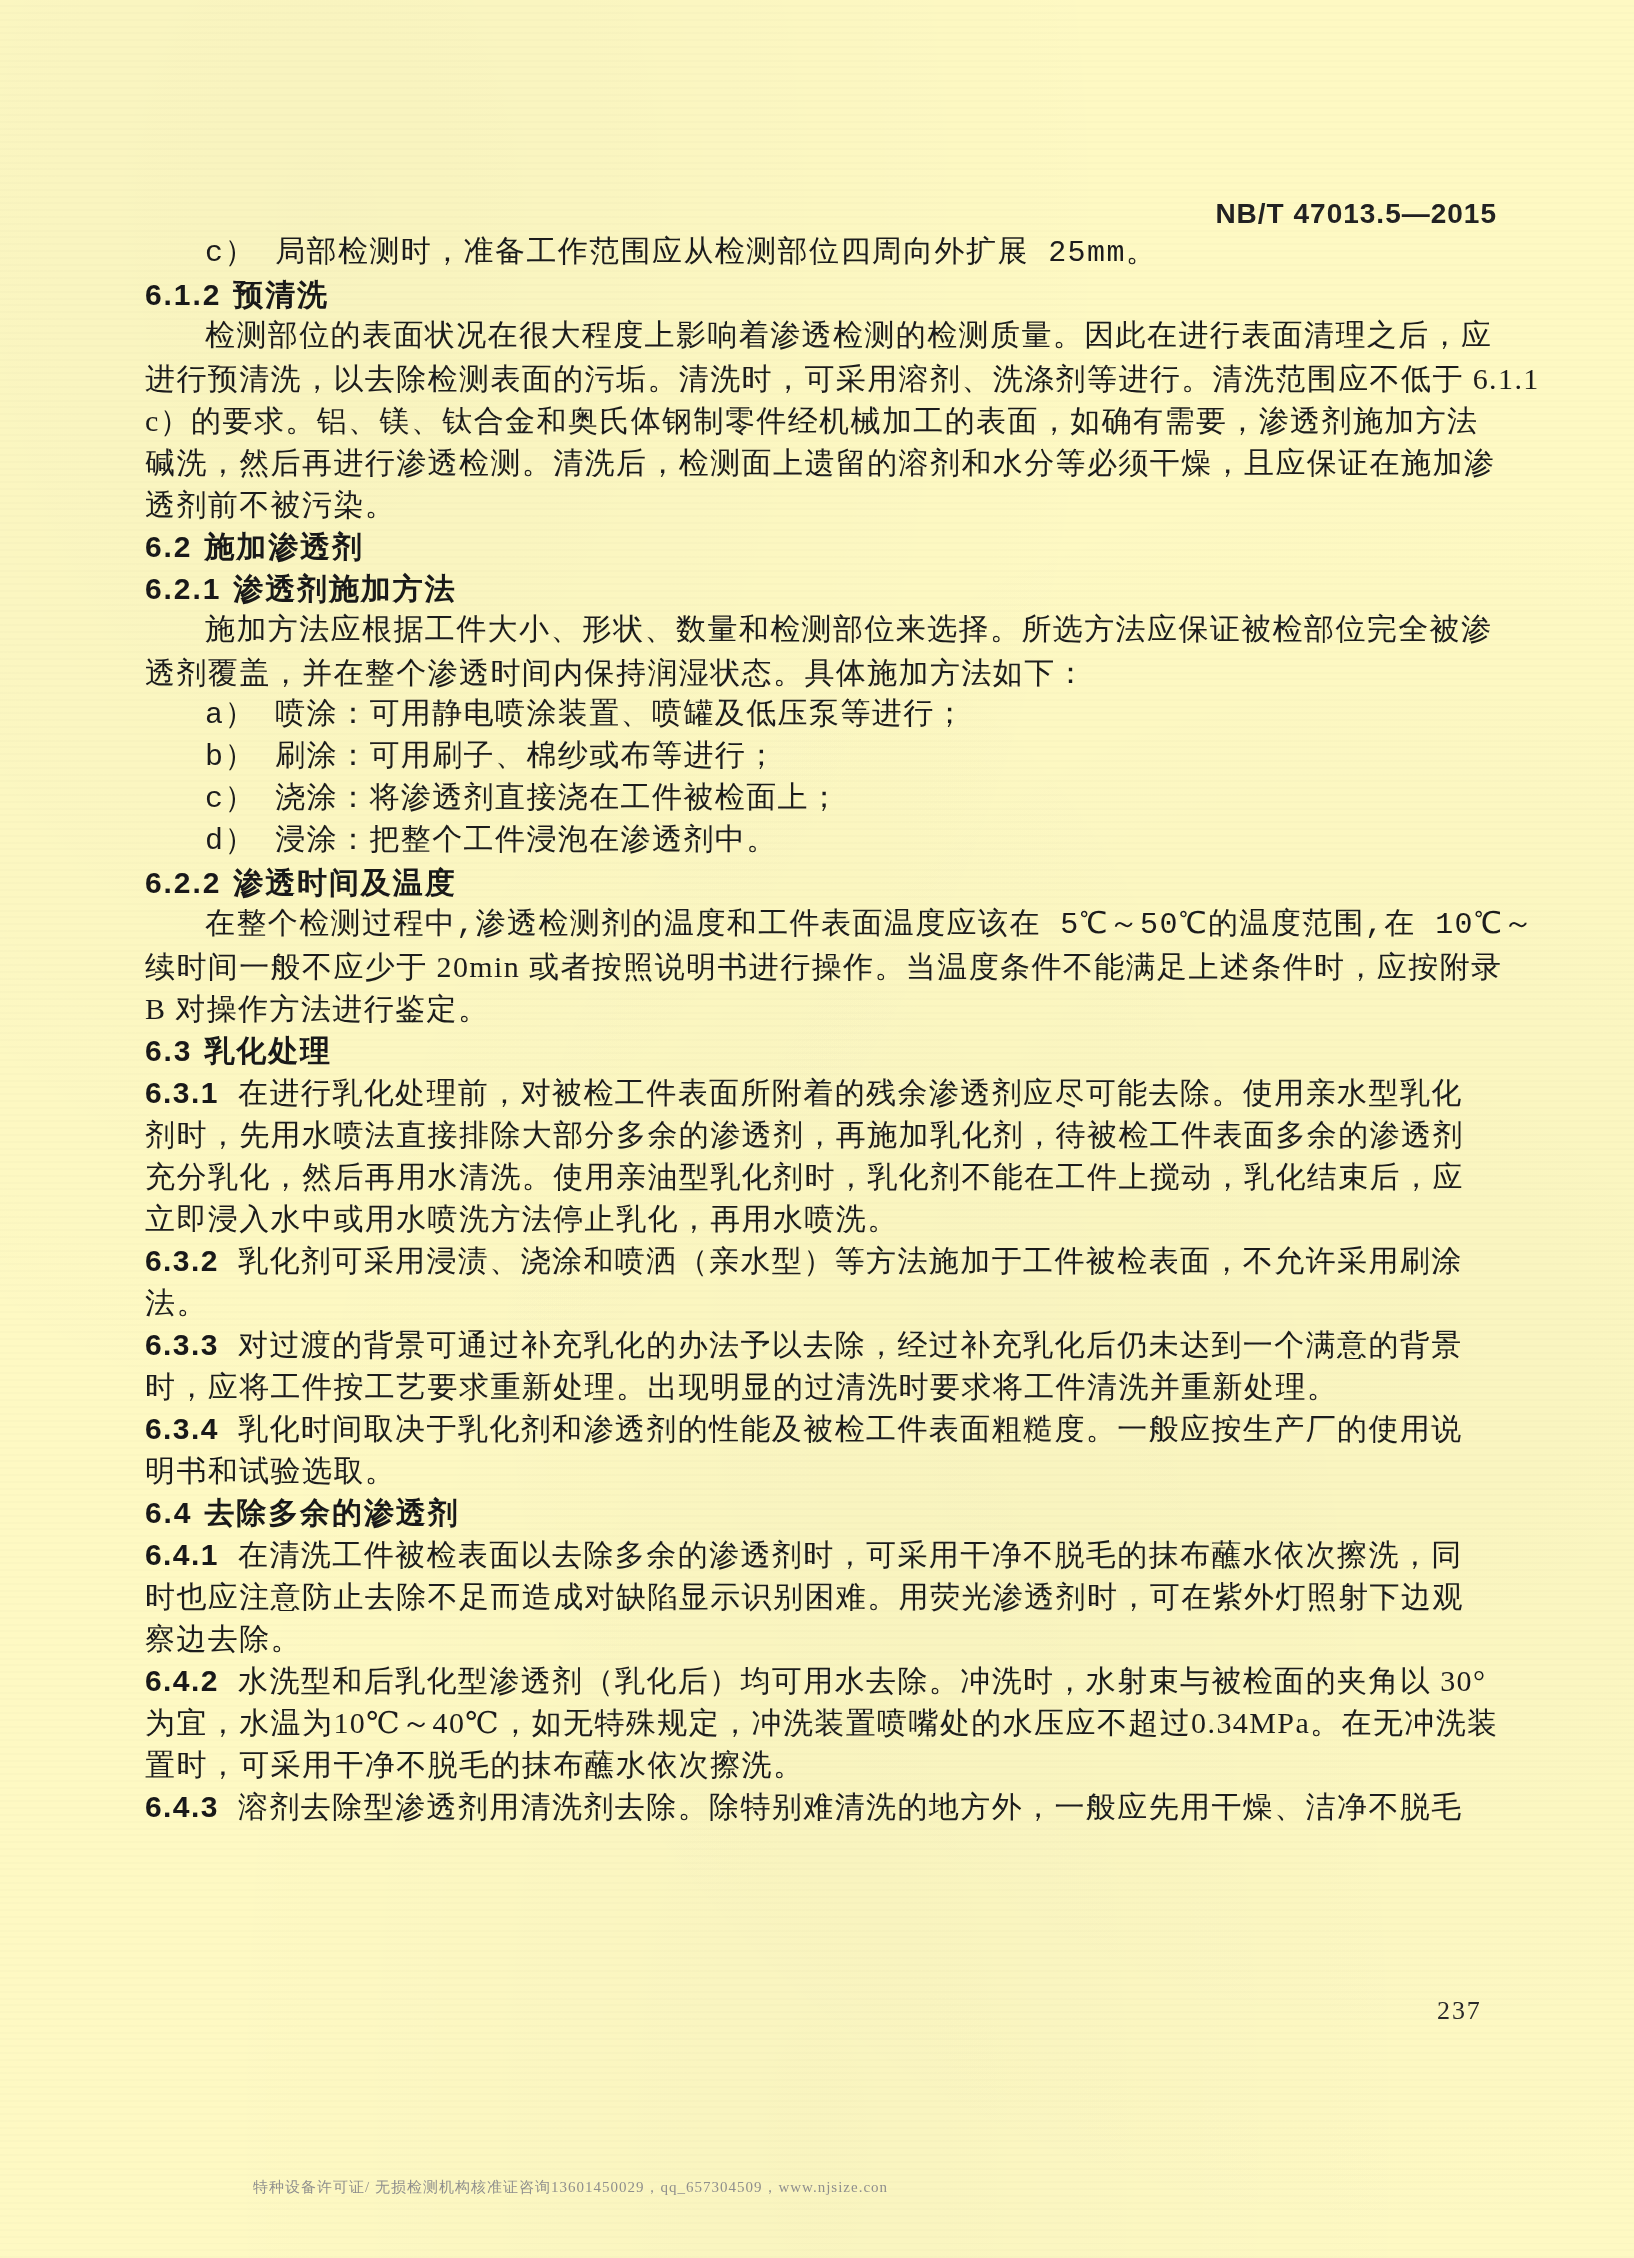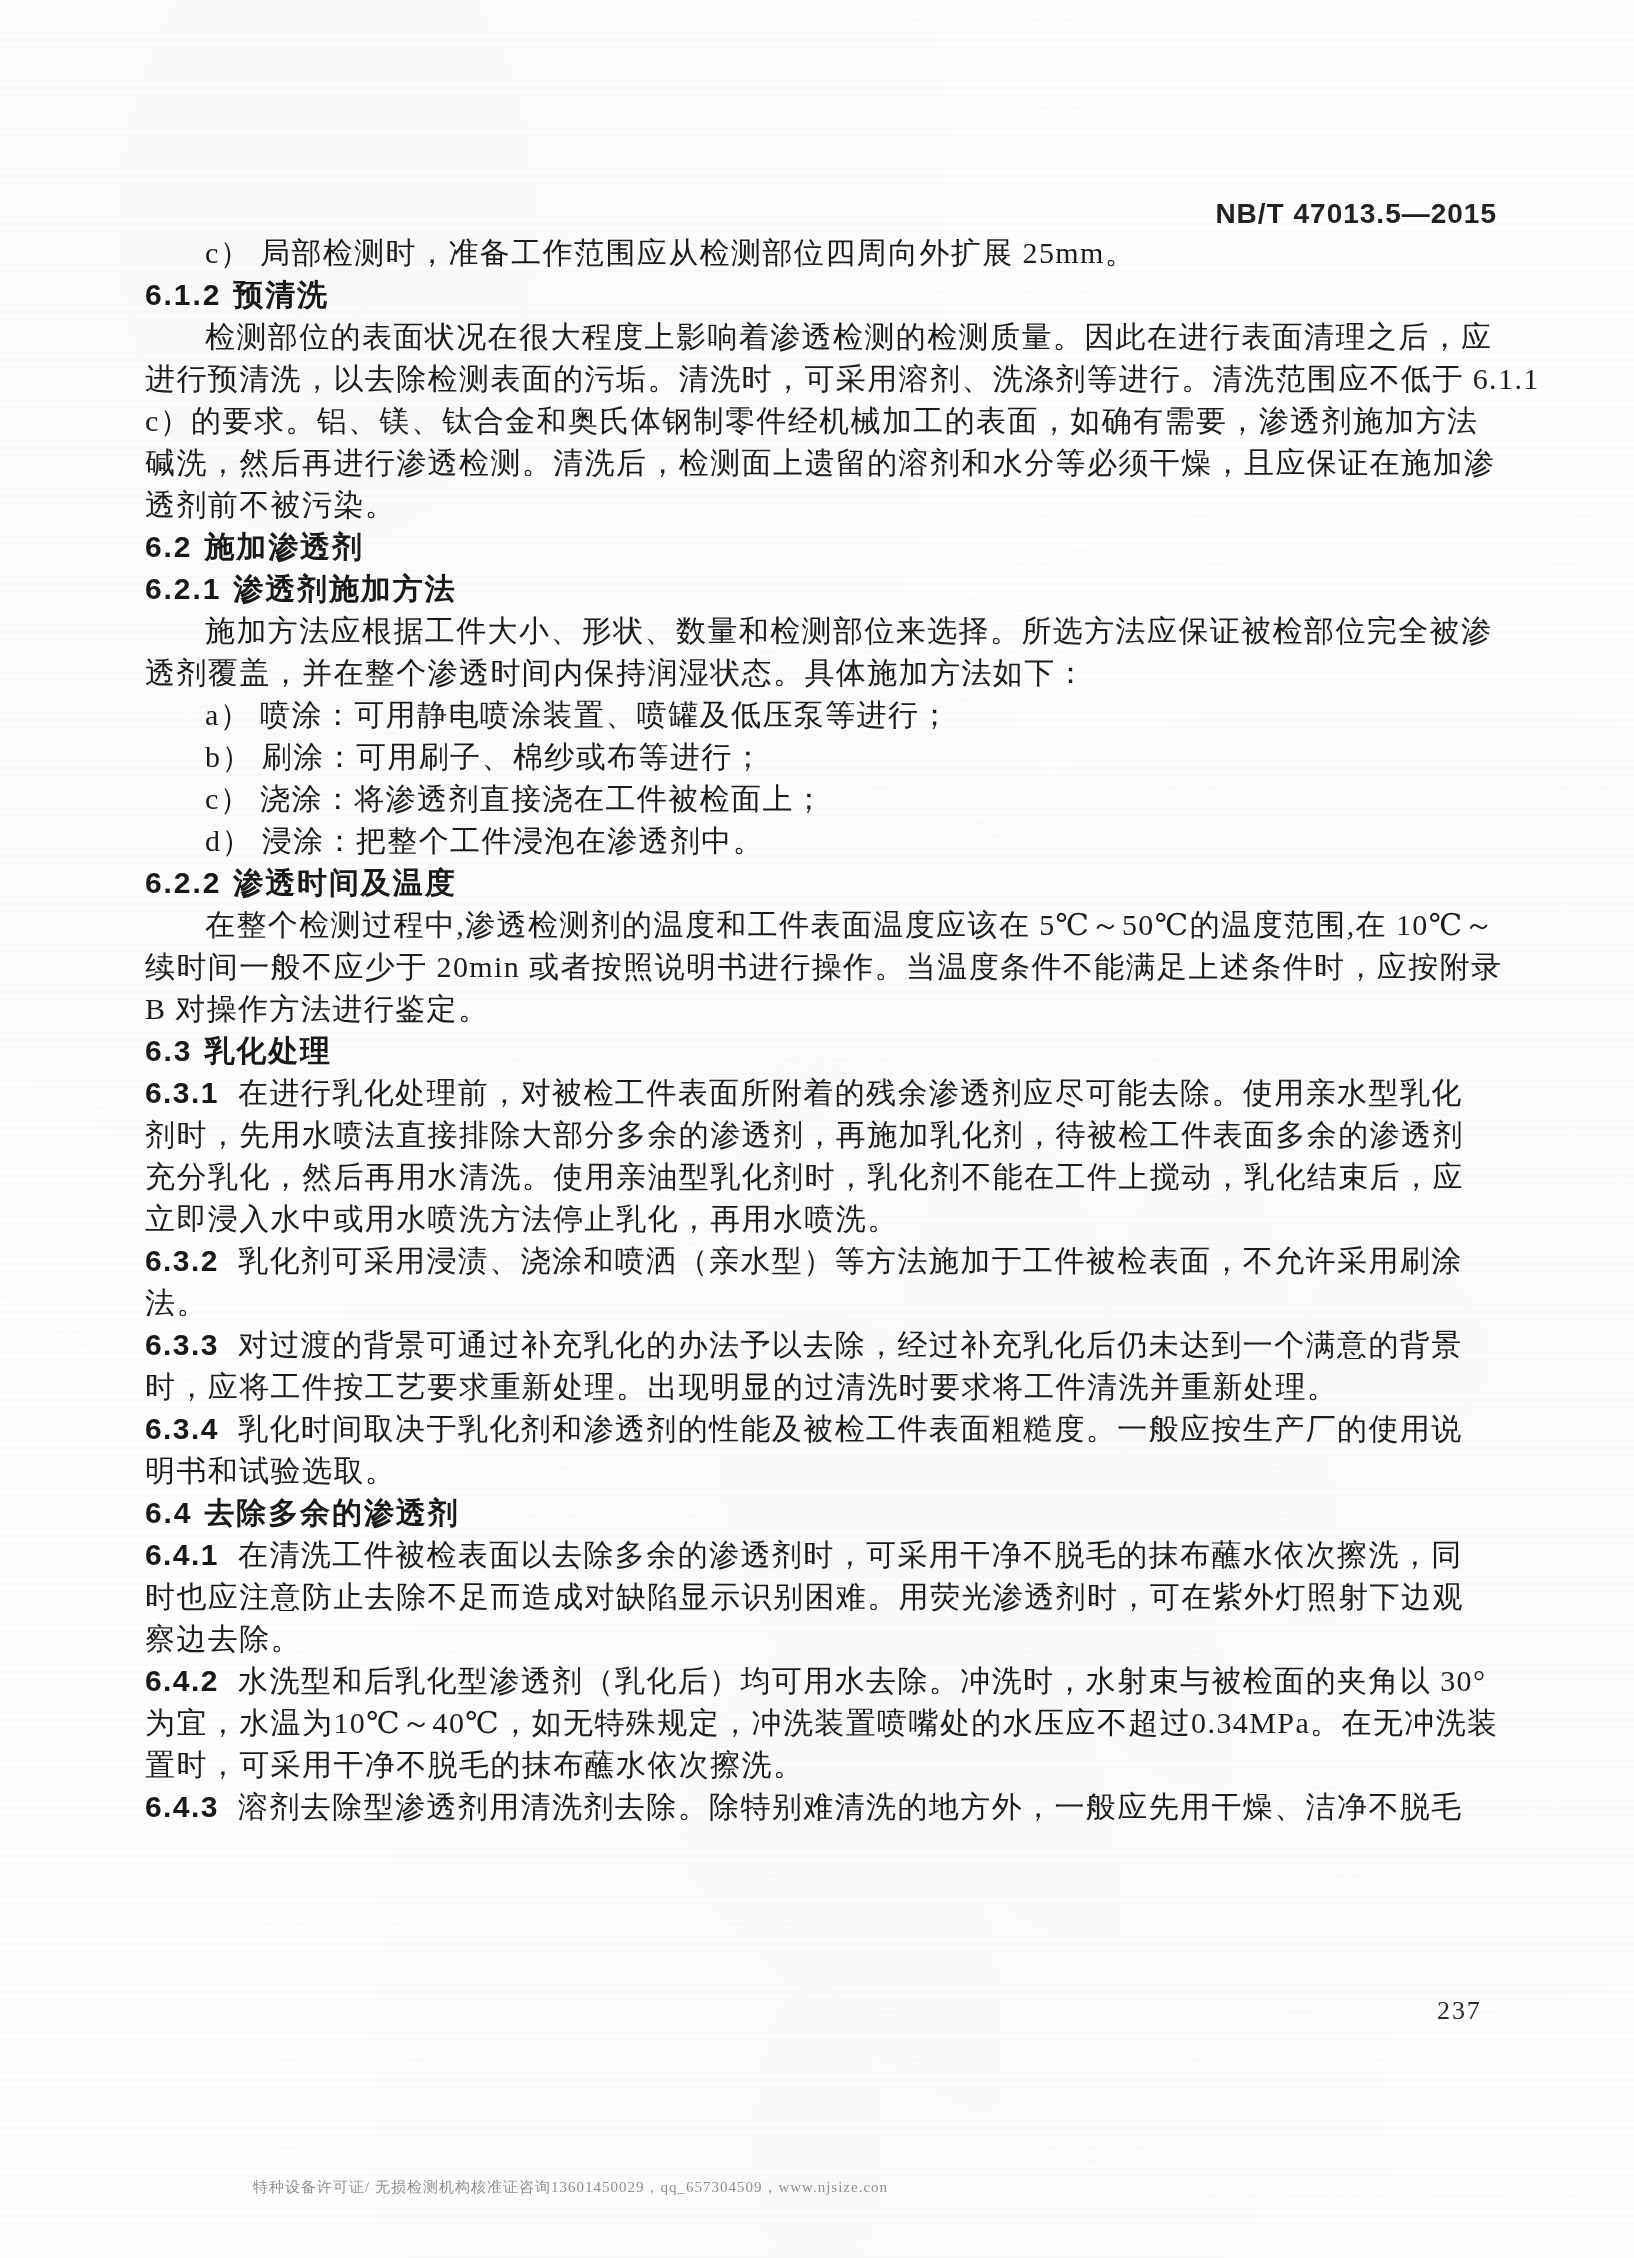--- a/index.html
+++ b/index.html
@@ -1,19 +1,19 @@
 <!DOCTYPE html>
 <html><head>
 <meta charset="utf-8">
 <style>
   html,body{margin:0;padding:0;background:#e8e8e6;}
   .page{
     position:relative;
     width:1635px;height:2258px;
-    background:#ffffff;
+    background:#fef9c3;
     overflow:hidden;
     font-family:"Liberation Serif","DejaVu Serif",serif;
     color:#1c1c1c;
   }
   
   .page::before{
     content:"";position:absolute;inset:0;pointer-events:none;
     background:
       radial-gradient(ellipse at 20% 10%, rgba(0,0,0,0.025), transparent 45%),
       radial-gradient(ellipse at 85% 60%, rgba(0,0,0,0.02), transparent 50%),
@@ -27,21 +27,21 @@
     font-size:28px;font-weight:600;letter-spacing:1px;color:#222;
   }
   .textblock{
     position:absolute;top:232px;left:145px;width:1371px;
   }
   .line{
     height:42px;line-height:42px;
     font-size:30px;letter-spacing:1.4px;
     white-space:nowrap;
   }
-  .line.ind{padding-left:60px;}
+  .line.ind{padding-left:60px;font-family:Liberation Mono, monospace;}
   .line.heading{
     font-family:"Liberation Sans","DejaVu Sans",sans-serif;
     font-weight:700;letter-spacing:1.9px;color:#191919;
   }
   .clause-num{
     font-family:"Liberation Sans","DejaVu Sans",sans-serif;
     font-weight:700;margin-right:19.3px;color:#191919;
   }
   .heading .clause-num{margin-right:12px;}
   .page-number{

